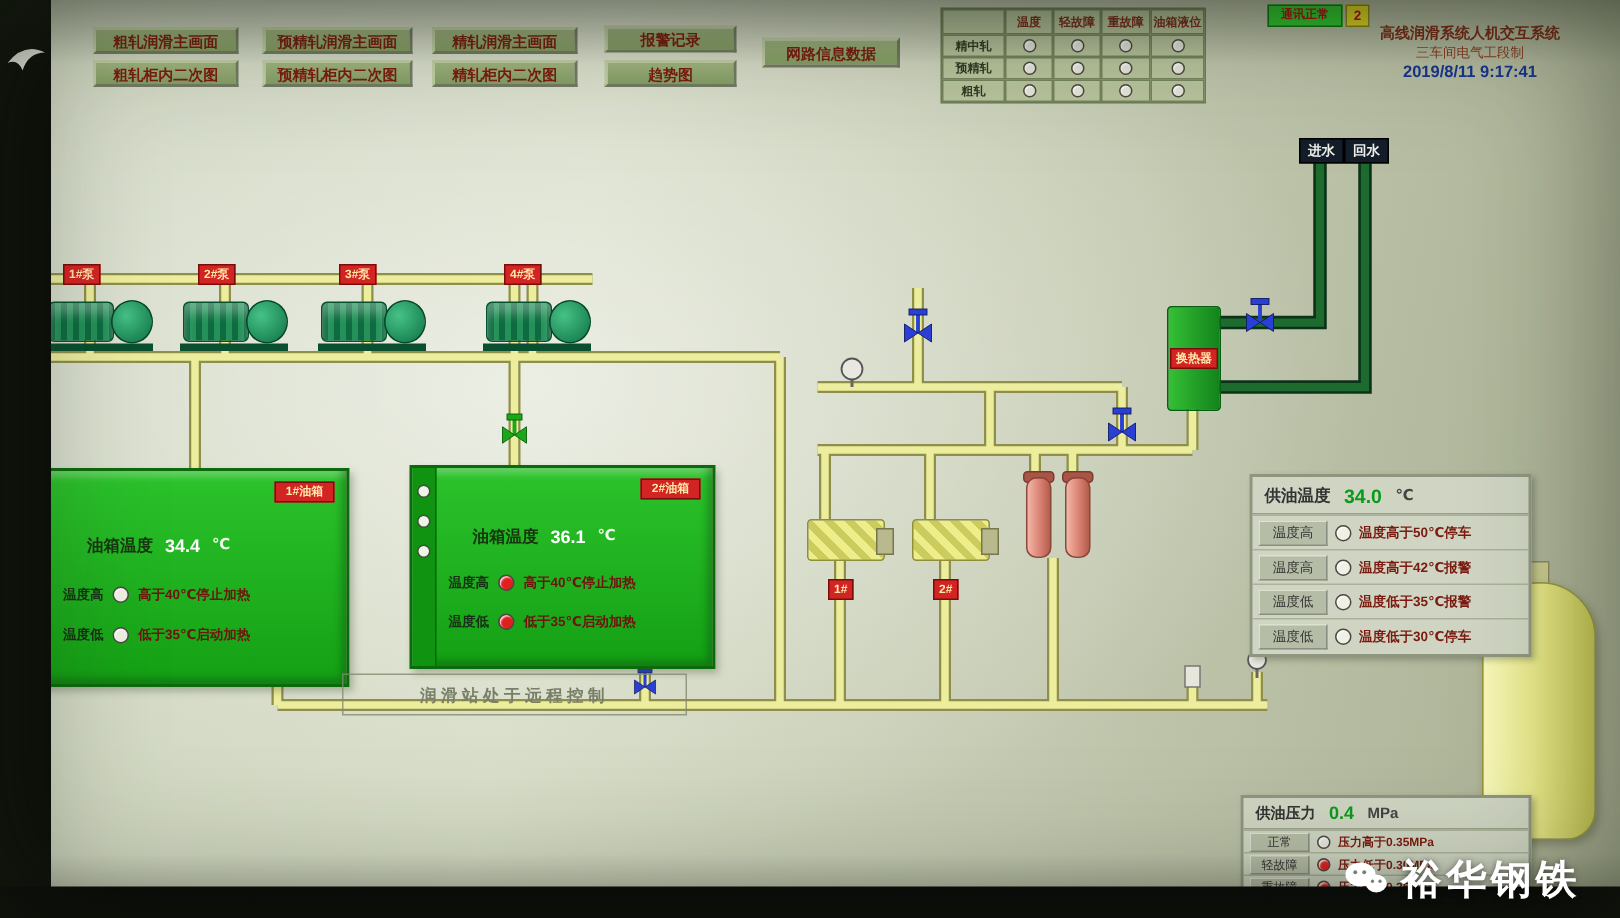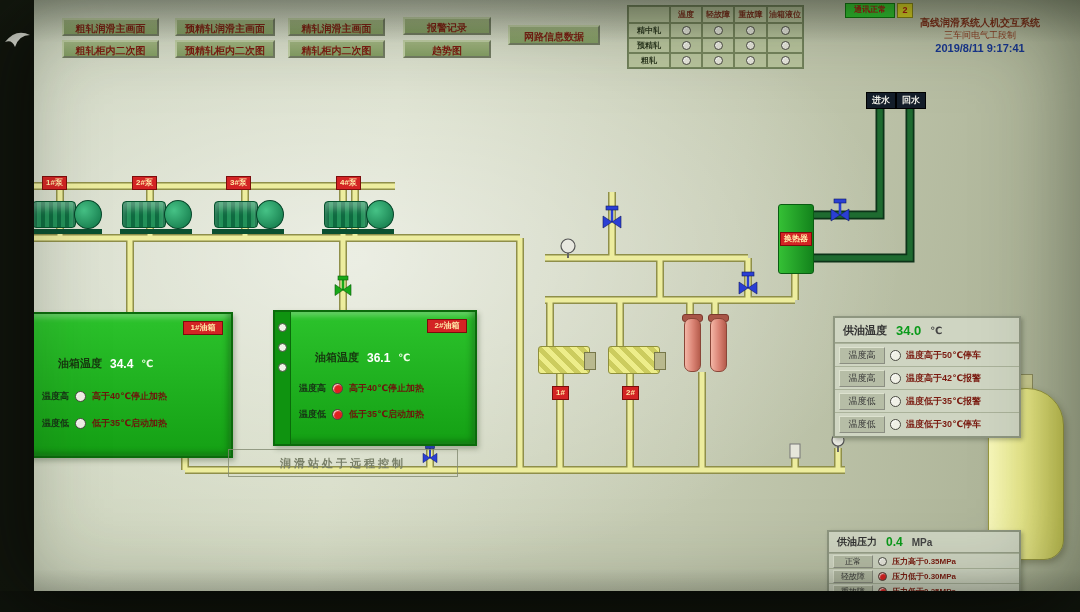--- a/index.html
+++ b/index.html
@@ -389,15 +389,26 @@
       <span class="ind sm" style="background-color: rgb(224, 32, 32);"></span>
       <span class="ip-desc" style="font-size:8px">压力低于0.30MPa</span>
     </div>
     <div class="ip-row" style="height:14px">
       <span class="ip-label" style="width:38px;height:11px;line-height:11px;font-size:8px">重故障</span>
       <span class="ind sm" style="background-color: rgb(224, 32, 32);"></span>
       <span class="ip-desc" style="font-size:8px">压力低于0.25MPa</span>
     </div>
   </div>
 
+  <div class="watermark" style="right:26px;bottom:8px">
+    <svg width="30" height="24">
+      <ellipse cx="11" cy="9" rx="10" ry="8" fill="#ffffff"></ellipse>
+      <ellipse cx="21.5" cy="15" rx="7" ry="6" fill="#ffffff"></ellipse>
+      <circle cx="7.5" cy="7.5" r="1.3" fill="#7a8070"></circle>
+      <circle cx="13.5" cy="7.5" r="1.3" fill="#7a8070"></circle>
+      <circle cx="19" cy="13.5" r="1.1" fill="#7a8070"></circle>
+      <circle cx="24" cy="13.5" r="1.1" fill="#7a8070"></circle>
+    </svg>
+    <span class="wm-text">裕华钢铁</span>
+  </div>
 
   <div class="vignette"></div>
 </div>
 
 </body></html>

